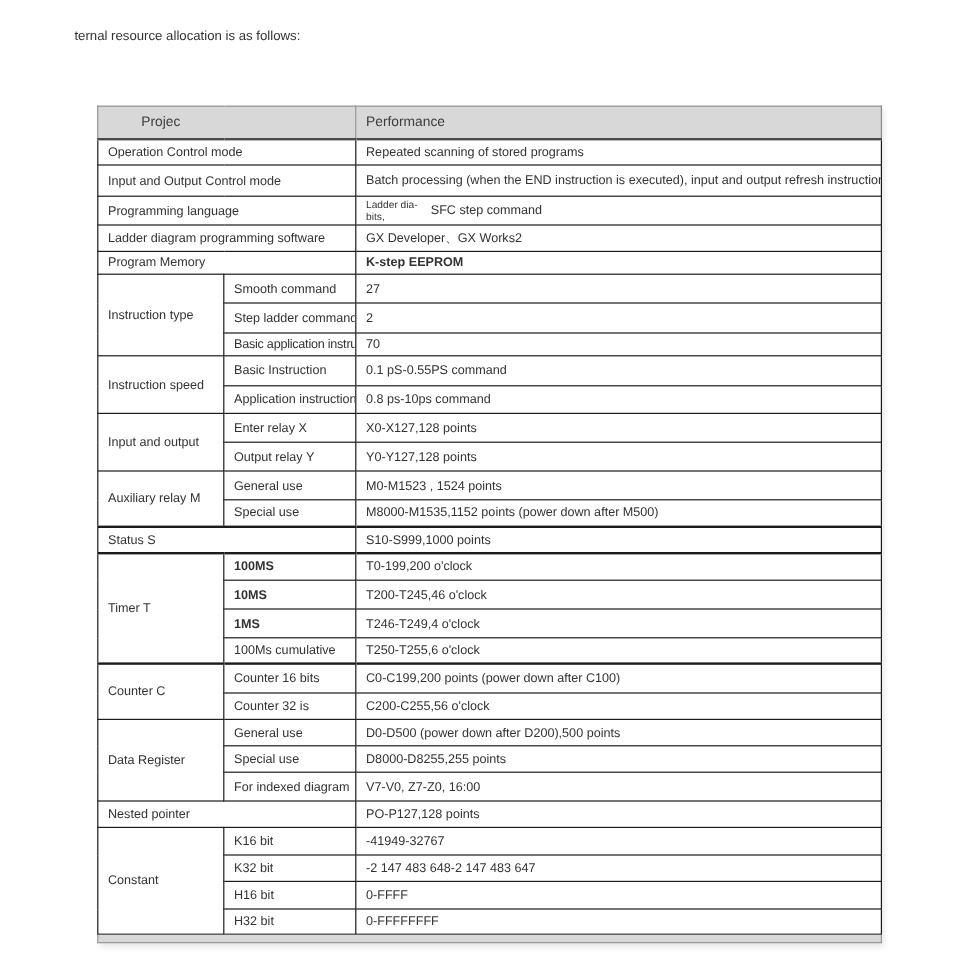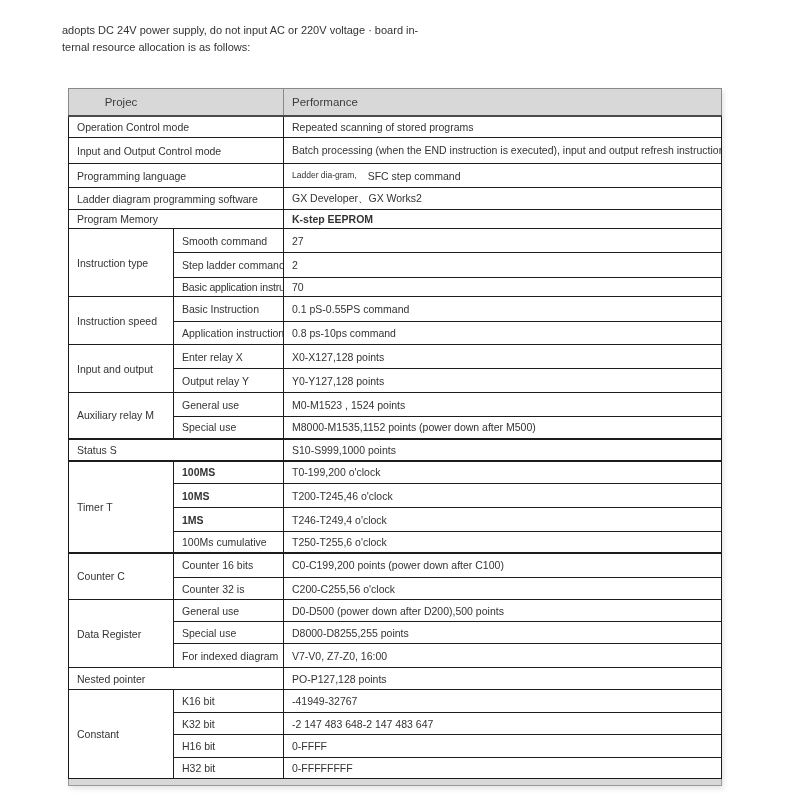--- a/index.html
+++ b/index.html
@@ -2,21 +2,21 @@
 <html><head>
 <meta charset="utf-8">
 <style>
   * { margin:0; padding:0; box-sizing:border-box; }
   html,body { width:800px; height:800px; background:#ffffff;
     font-family:"Liberation Sans","DejaVu Sans",sans-serif; color:#222; }
   .page { position:relative; width:800px; height:800px; background:#fff; overflow:hidden; }
 
   .intro { position:absolute; left:62px; top:22px; font-size:11px; line-height:1.55; color:#333; }
 
-  .tablewrap { position:absolute; left:68px; top:88px; width:654px;
+  .tablewrap { position:absolute; left:81px; top:88px; width:654px;
     box-shadow:2px 3px 5px rgba(0,0,0,0.10); }
 
   table.spec { border-collapse:collapse; width:100%; table-layout:fixed; background:#fff; }
   .spec td, .spec th { border:1px solid #1c1c1c; padding:1px 8px; font-size:10.5px;
     color:#333; overflow:hidden; white-space:nowrap; vertical-align:middle; text-align:left; }
 
   tr.hdr th { background:#d8d8d8; border:1px solid #8a8a8a; border-bottom:2px solid #4a4a4a;
     font-weight:normal; color:#3c3c3c; font-size:11.5px; }
   tr.hdr th.proj { text-align:center; padding:0 110px 0 0; }
 
@@ -26,33 +26,32 @@
   .f12  { font-size:12px;  color:#222; }
   .f125 { font-size:12.5px; color:#222; }
   .f13  { font-size:13px;  color:#1a1a1a; }
   .f135 { font-size:13.5px; color:#111; }
   .f14  { font-size:14px;  color:#111; }
   .f15b { font-size:15px;  font-weight:700; color:#1c1c1c; }
   .b    { font-weight:bold; }
 
   tr.bt2 > td { border-top-width:2px; }
 
-  .stack { display:inline-flex; flex-direction:row; font-size:8.5px; line-height:1.1;
+  .stack { display:inline-flex; flex-direction:column; font-size:8.5px; line-height:1.1;
     vertical-align:middle; margin-right:8px; color:#333; }
   .after-stack { font-size:10.5px; vertical-align:middle; color:#333; }
 
   .footer-strip { height:7px; background:#d8d8d8; border:1px solid #9a9a9a; border-top:none; }
 </style>
 </head>
 <body>
 
 <div class="page">
 
   <div class="intro">
-    <div>adopts DC 24V power supply, do not input AC or 220V voltage · board in-</div>
     <div>ternal resource allocation is as follows:</div>
   </div>
 
   <div class="tablewrap">
     <table class="spec">
       <colgroup>
         <col style="width:105px">
           <col style="width:110px">
           <col style="width:438px">
       </colgroup>
@@ -71,21 +70,21 @@
       <tr style="height:26px">
         <td colspan="2">Input and Output Control mode</td>
         <td class="f9 wrap">Batch processing (when the END instruction is executed), input and output refresh instructions, with pulse capture function</td>
       </tr>
 
       <tr style="height:24px">
         <td colspan="2">Programming language</td>
         <td>
           <span class="stack">
             <span>Ladder dia-</span>
-            <span>gram,</span>
+            <span>bits,</span>
           </span>
           <span class="after-stack">SFC step command</span>
         </td>
       </tr>
 
       <tr style="height:22px">
         <td colspan="2">Ladder diagram programming software</td>
         <td class="f14">GX Developer、GX Works2</td>
       </tr>
 

